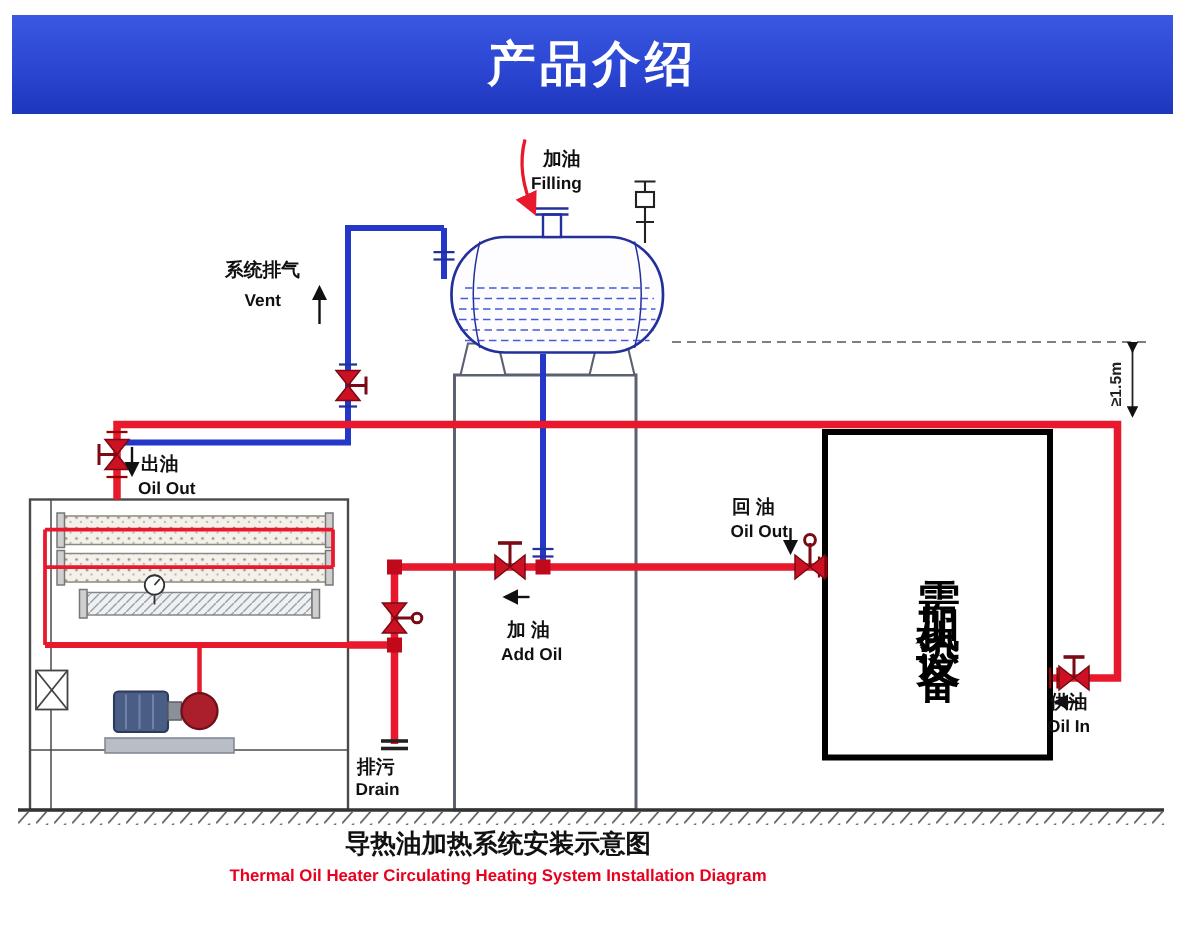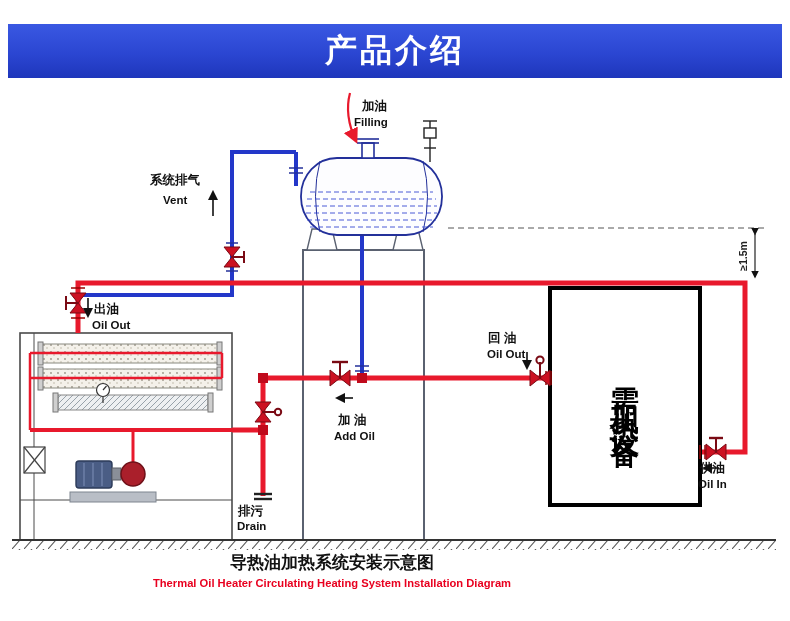--- a/index.html
+++ b/index.html
@@ -1,18 +1,18 @@
 <!DOCTYPE html>
 <html><head>
 <meta charset="utf-8">
 <style>
   html,body{margin:0;padding:0;background:#ffffff;}
   .page{position:relative;width:790px;height:621px;background:#ffffff;overflow:hidden;
         font-family:"Liberation Sans","DejaVu Sans",sans-serif;}
-  .banner{position:absolute;left:8px;top:24px;width:774px;height:54px;
+  .banner{position:absolute;left:8px;top:10px;width:774px;height:66px;
           background:linear-gradient(180deg,#3a58e2 0%,#2b46d2 55%,#1e36bb 100%);
           display:flex;align-items:center;justify-content:center;}
   .banner span{color:#ffffff;font-size:32px;font-weight:700;letter-spacing:3px;}
   .diagram{position:absolute;left:0;top:70px;width:790px;height:551px;}
   .equipbox-text{position:absolute;left:550px;top:288px;width:150px;height:217px;
                  display:flex;align-items:center;justify-content:center;}
   .equipbox-text span{writing-mode:vertical-rl;text-orientation:upright;
                       font-size:29px;font-weight:700;color:#000;letter-spacing:13px;}
   text{font-family:"Liberation Sans","DejaVu Sans",sans-serif;}
   .lbl-cn{font-size:12.5px;font-weight:700;fill:#101010;}

